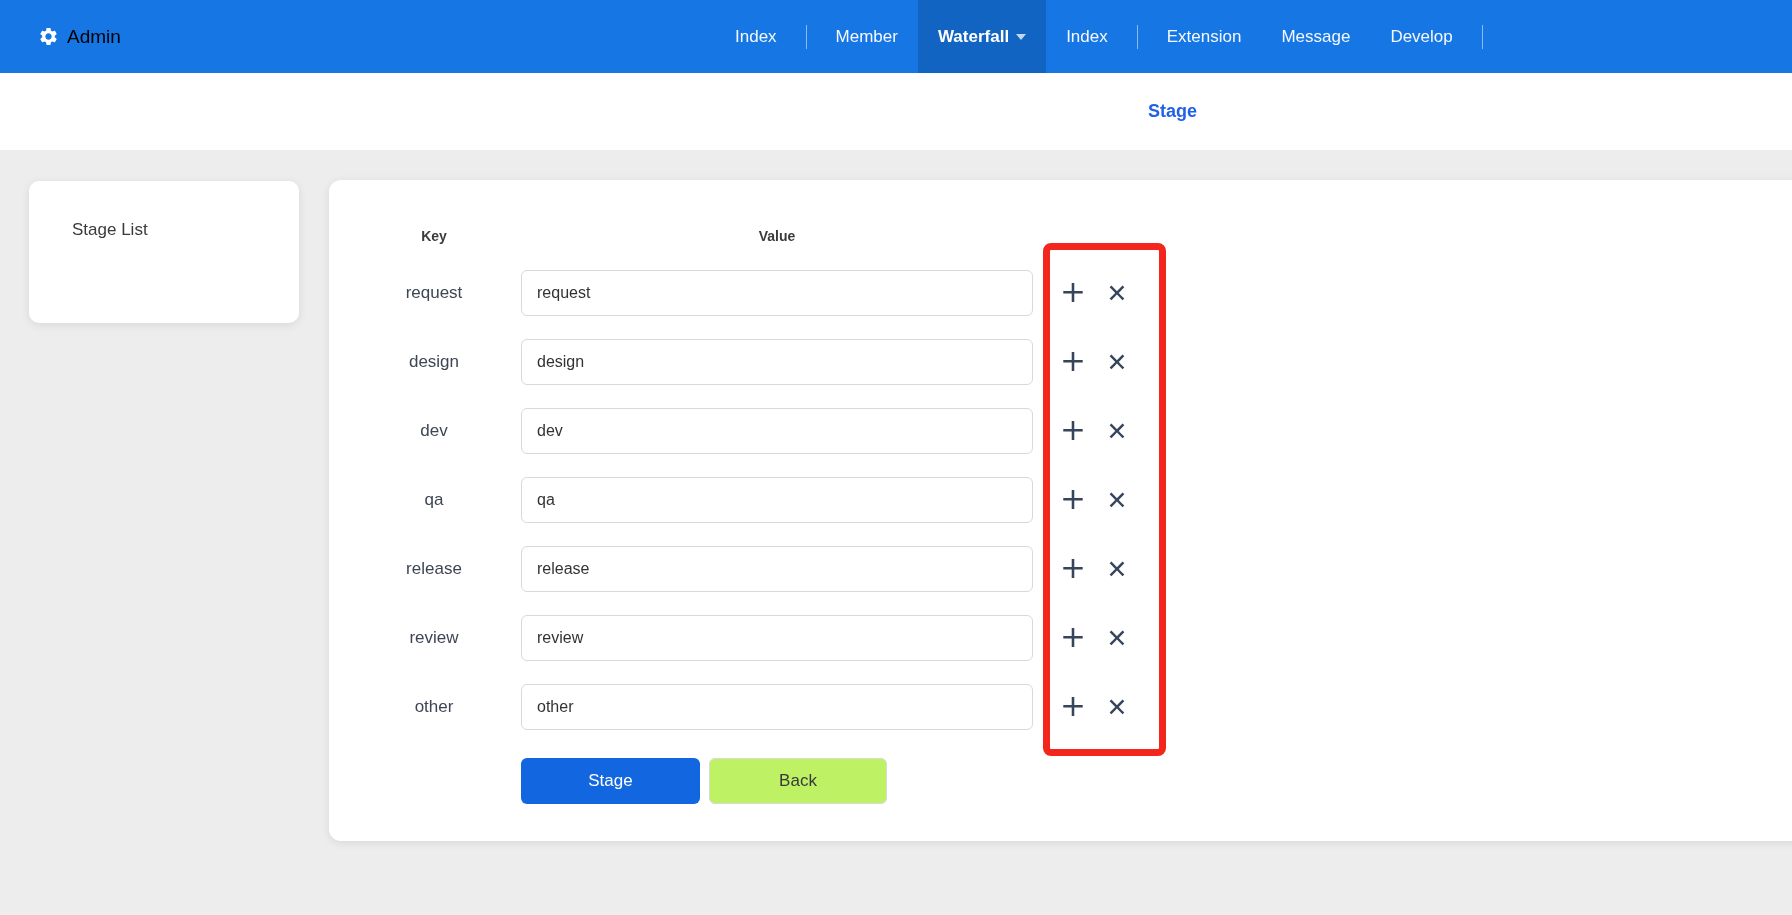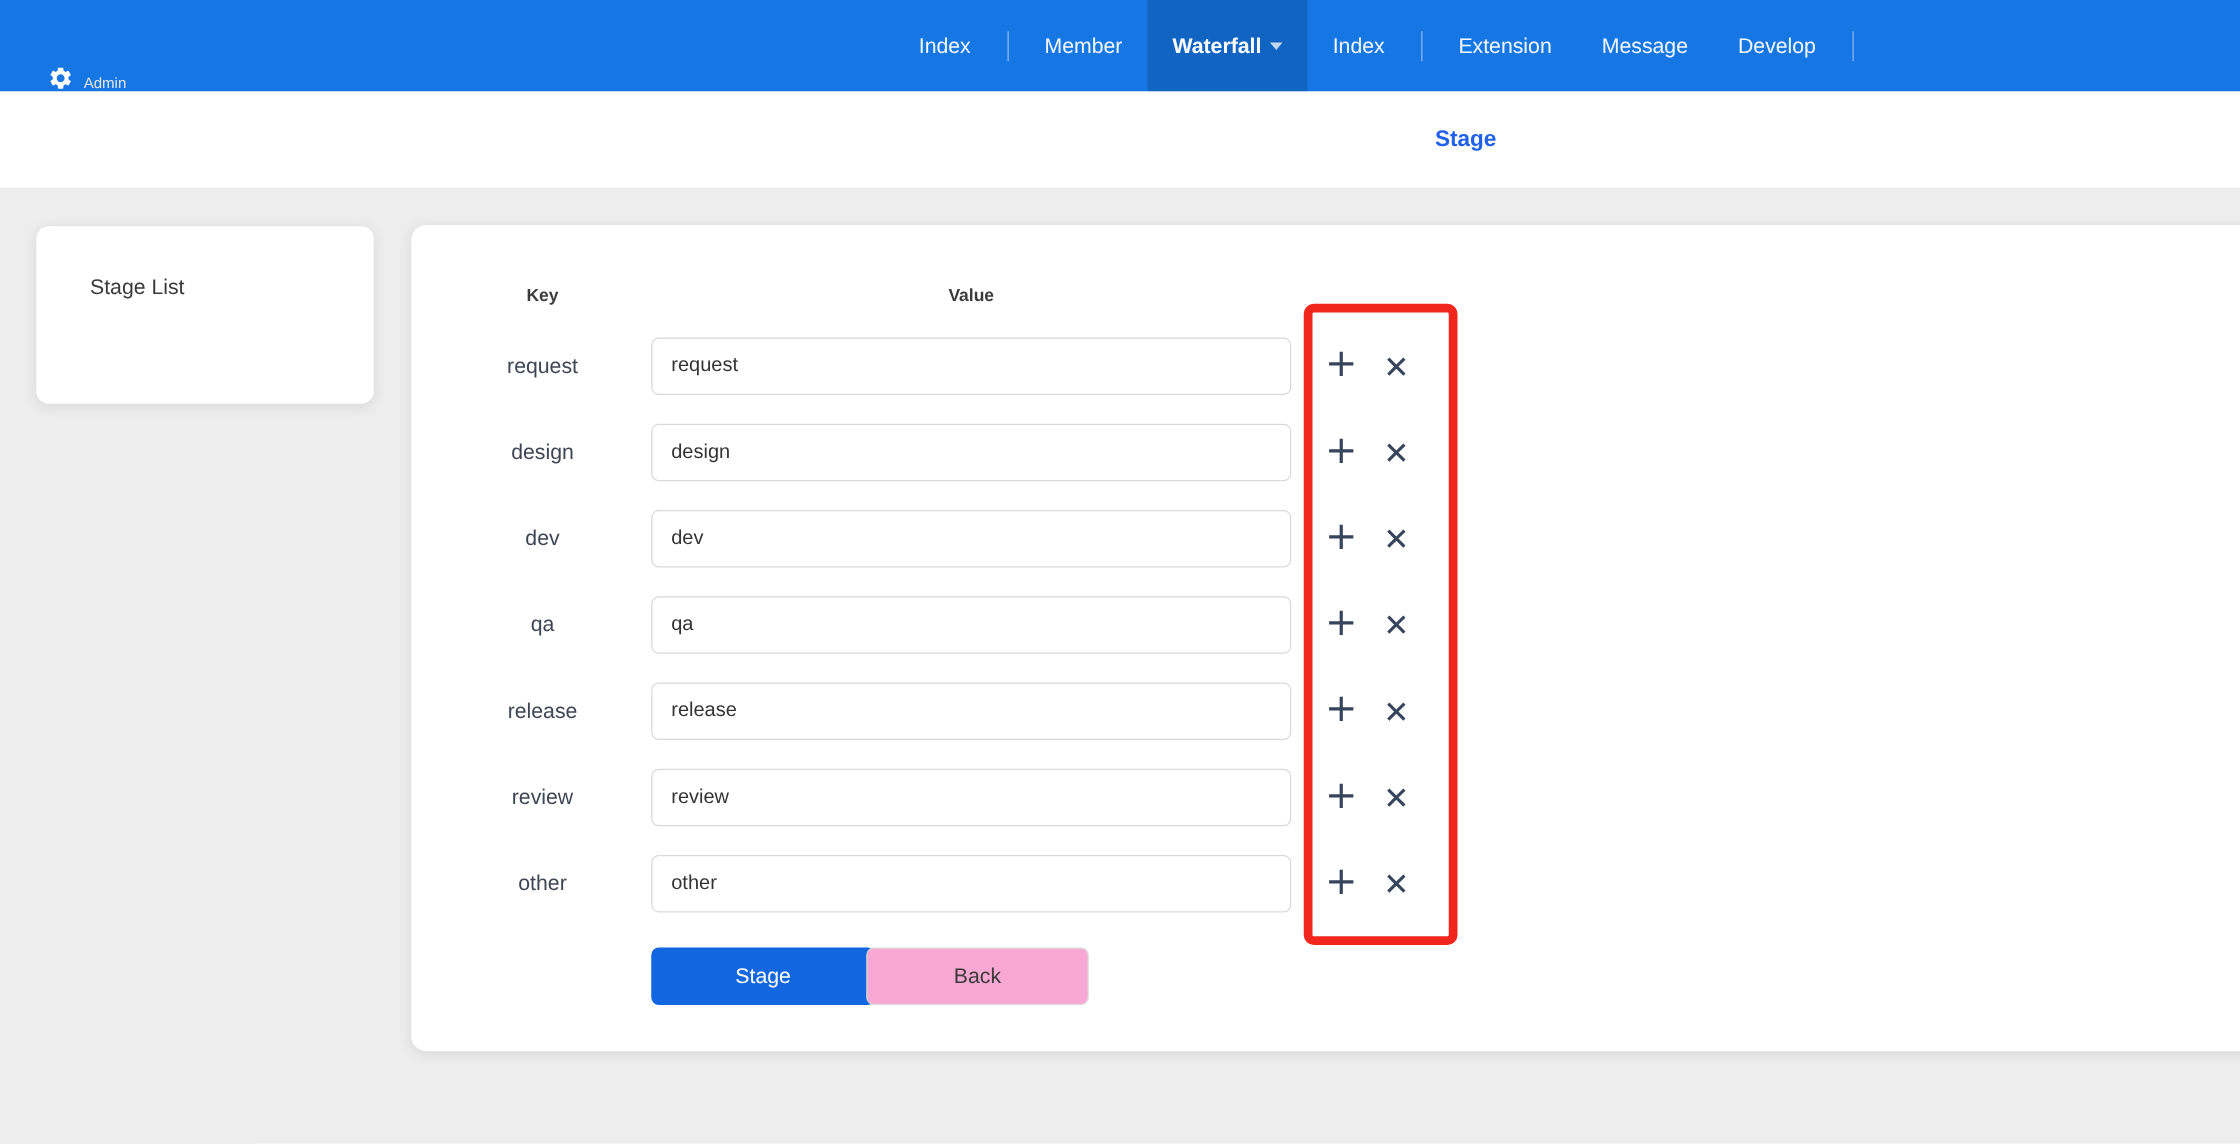--- a/index.html
+++ b/index.html
@@ -8,22 +8,22 @@
     width: 1792px; height: 915px; position: relative; overflow: hidden;
     font-family: "Liberation Sans", sans-serif; background: #EDEDED;
   }
 
   
   .navbar {
     position: absolute; left: 0; top: 0; width: 1792px; height: 73px;
     background: #1576E4; display: flex; align-items: stretch; z-index: 20;
   }
   .brand {
-    display: flex; align-items: flex-end; gap: 8px; margin-left: 38px;
-    color: #e5e5e5; font-size: 12px; cursor: pointer;
+    display: flex; align-items: center; gap: 8px; margin-left: 38px;
+    color: #000000; font-size: 19px; cursor: pointer;
   }
   .brand svg { width: 21px; height: 21px; fill: #fff; }
   .nav-menu {
     position: absolute; left: 715px; top: 0; height: 73px;
     display: flex; align-items: stretch;
   }
   .nav-item {
     display: flex; align-items: center; padding: 0 20px;
     color: #f4f8ff; font-size: 17px; cursor: pointer; white-space: nowrap;
   }
@@ -100,21 +100,21 @@
   }
 
   .save-btn, .back-btn {
     position: absolute; top: 578px; height: 46px; border-radius: 6px;
     font-size: 17px; cursor: pointer; font-family: "Liberation Sans", sans-serif;
   }
   .save-btn {
     left: 192px; width: 179px; background: #1266E0; color: #fff; border: none;
   }
   .back-btn {
-    left: 364px; width: 178px; background: #f9a8d4; color: #3a3a3a;
+    left: 380px; width: 178px; background: #bef264; color: #3a3a3a;
     border: 1px solid #d9d9d9;
   }
 </style>
 </head>
 <body>
 
 <nav class="navbar">
   <div class="brand">
     <svg viewBox="0 0 24 24" aria-hidden="true">
       <path d="M19.14,12.94c0.04-0.3,0.06-0.61,0.06-0.94c0-0.32-0.02-0.64-0.07-0.94l2.03-1.58c0.18-0.14,0.23-0.41,0.12-0.61 l-1.92-3.32c-0.12-0.22-0.37-0.29-0.59-0.22l-2.39,0.96c-0.5-0.38-1.03-0.7-1.62-0.94L14.4,2.81c-0.04-0.24-0.24-0.41-0.48-0.41 h-3.84c-0.24,0-0.43,0.17-0.47,0.41L9.25,5.35C8.66,5.59,8.12,5.92,7.63,6.29L5.24,5.33c-0.22-0.08-0.47,0-0.59,0.22L2.74,8.87 C2.62,9.08,2.66,9.34,2.86,9.48l2.03,1.58C4.84,11.36,4.8,11.69,4.8,12s0.02,0.64,0.07,0.94l-2.03,1.58 c-0.18,0.14-0.23,0.41-0.12,0.61l1.92,3.32c0.12,0.22,0.37,0.29,0.59,0.22l2.39-0.96c0.5,0.38,1.03,0.7,1.62,0.94l0.36,2.54 c0.05,0.24,0.24,0.41,0.48,0.41h3.84c0.24,0,0.44-0.17,0.47-0.41l0.36-2.54c0.59-0.24,1.13-0.56,1.62-0.94l2.39,0.96 c0.22,0.08,0.47,0,0.59-0.22l1.92-3.32c0.12-0.22,0.07-0.47-0.12-0.61L19.14,12.94z M12,15.6c-1.98,0-3.6-1.62-3.6-3.6 s1.62-3.6,3.6-3.6s3.6,1.62,3.6,3.6S13.98,15.6,12,15.6z"></path>

